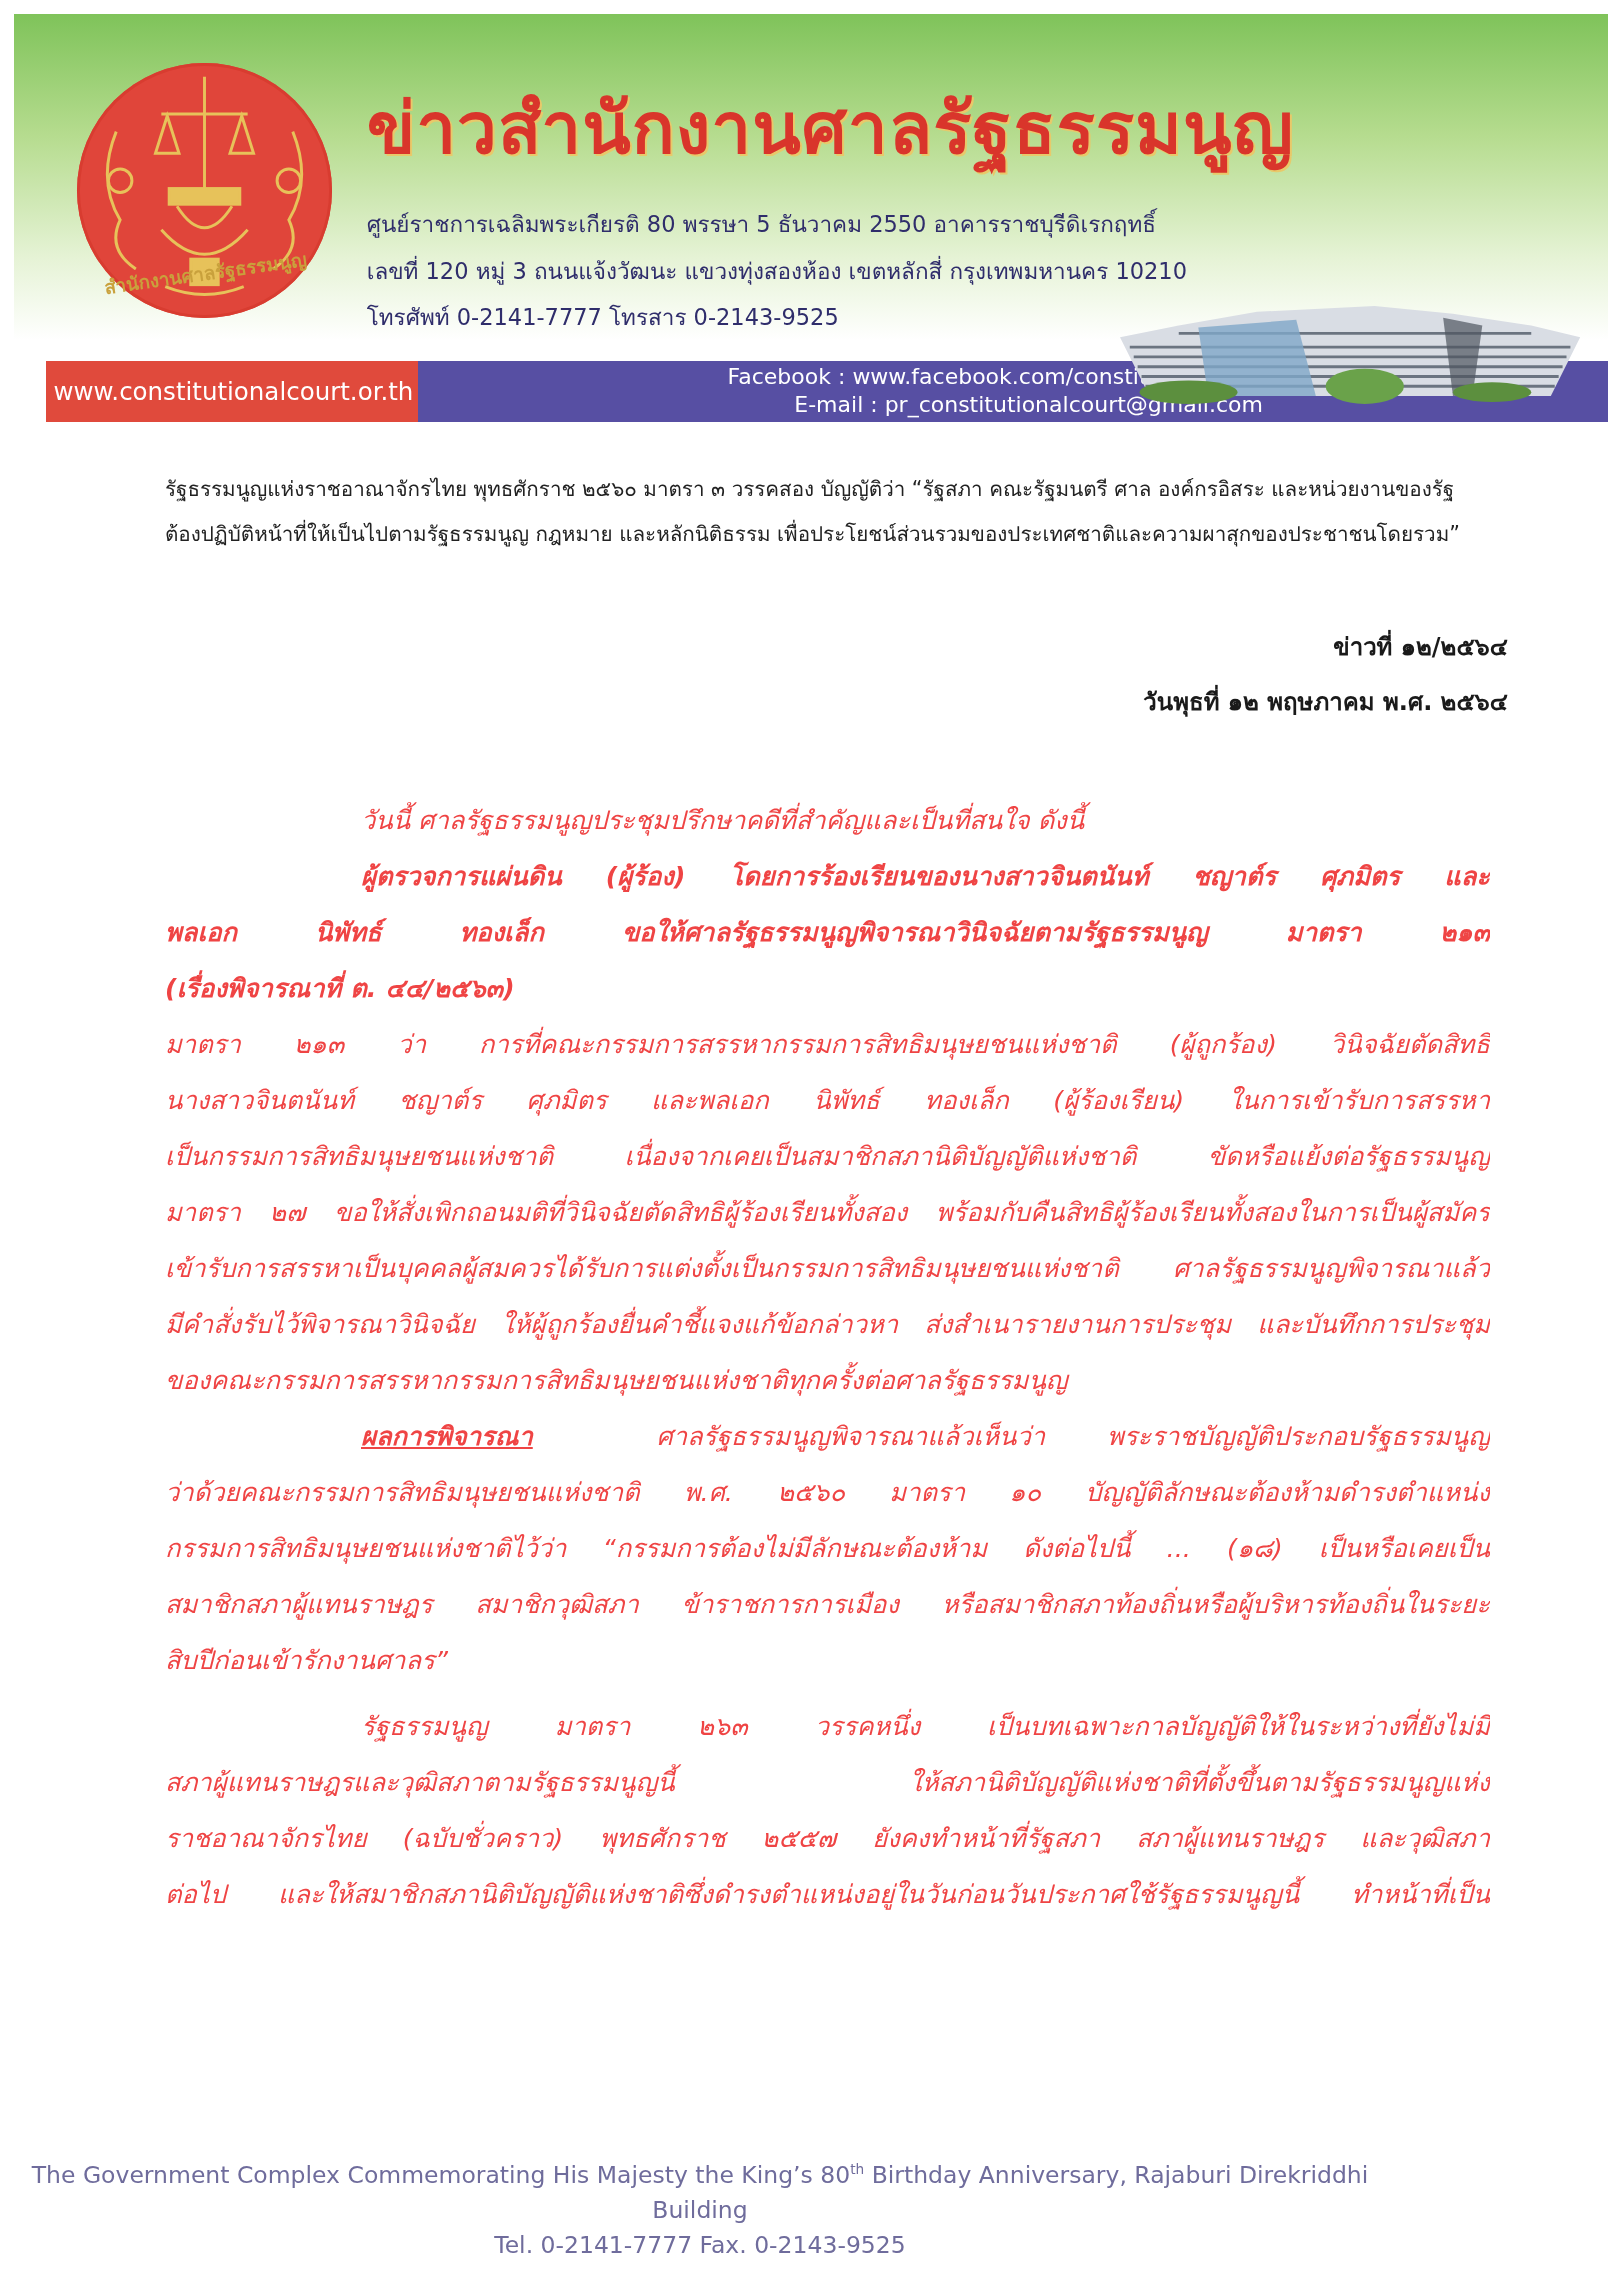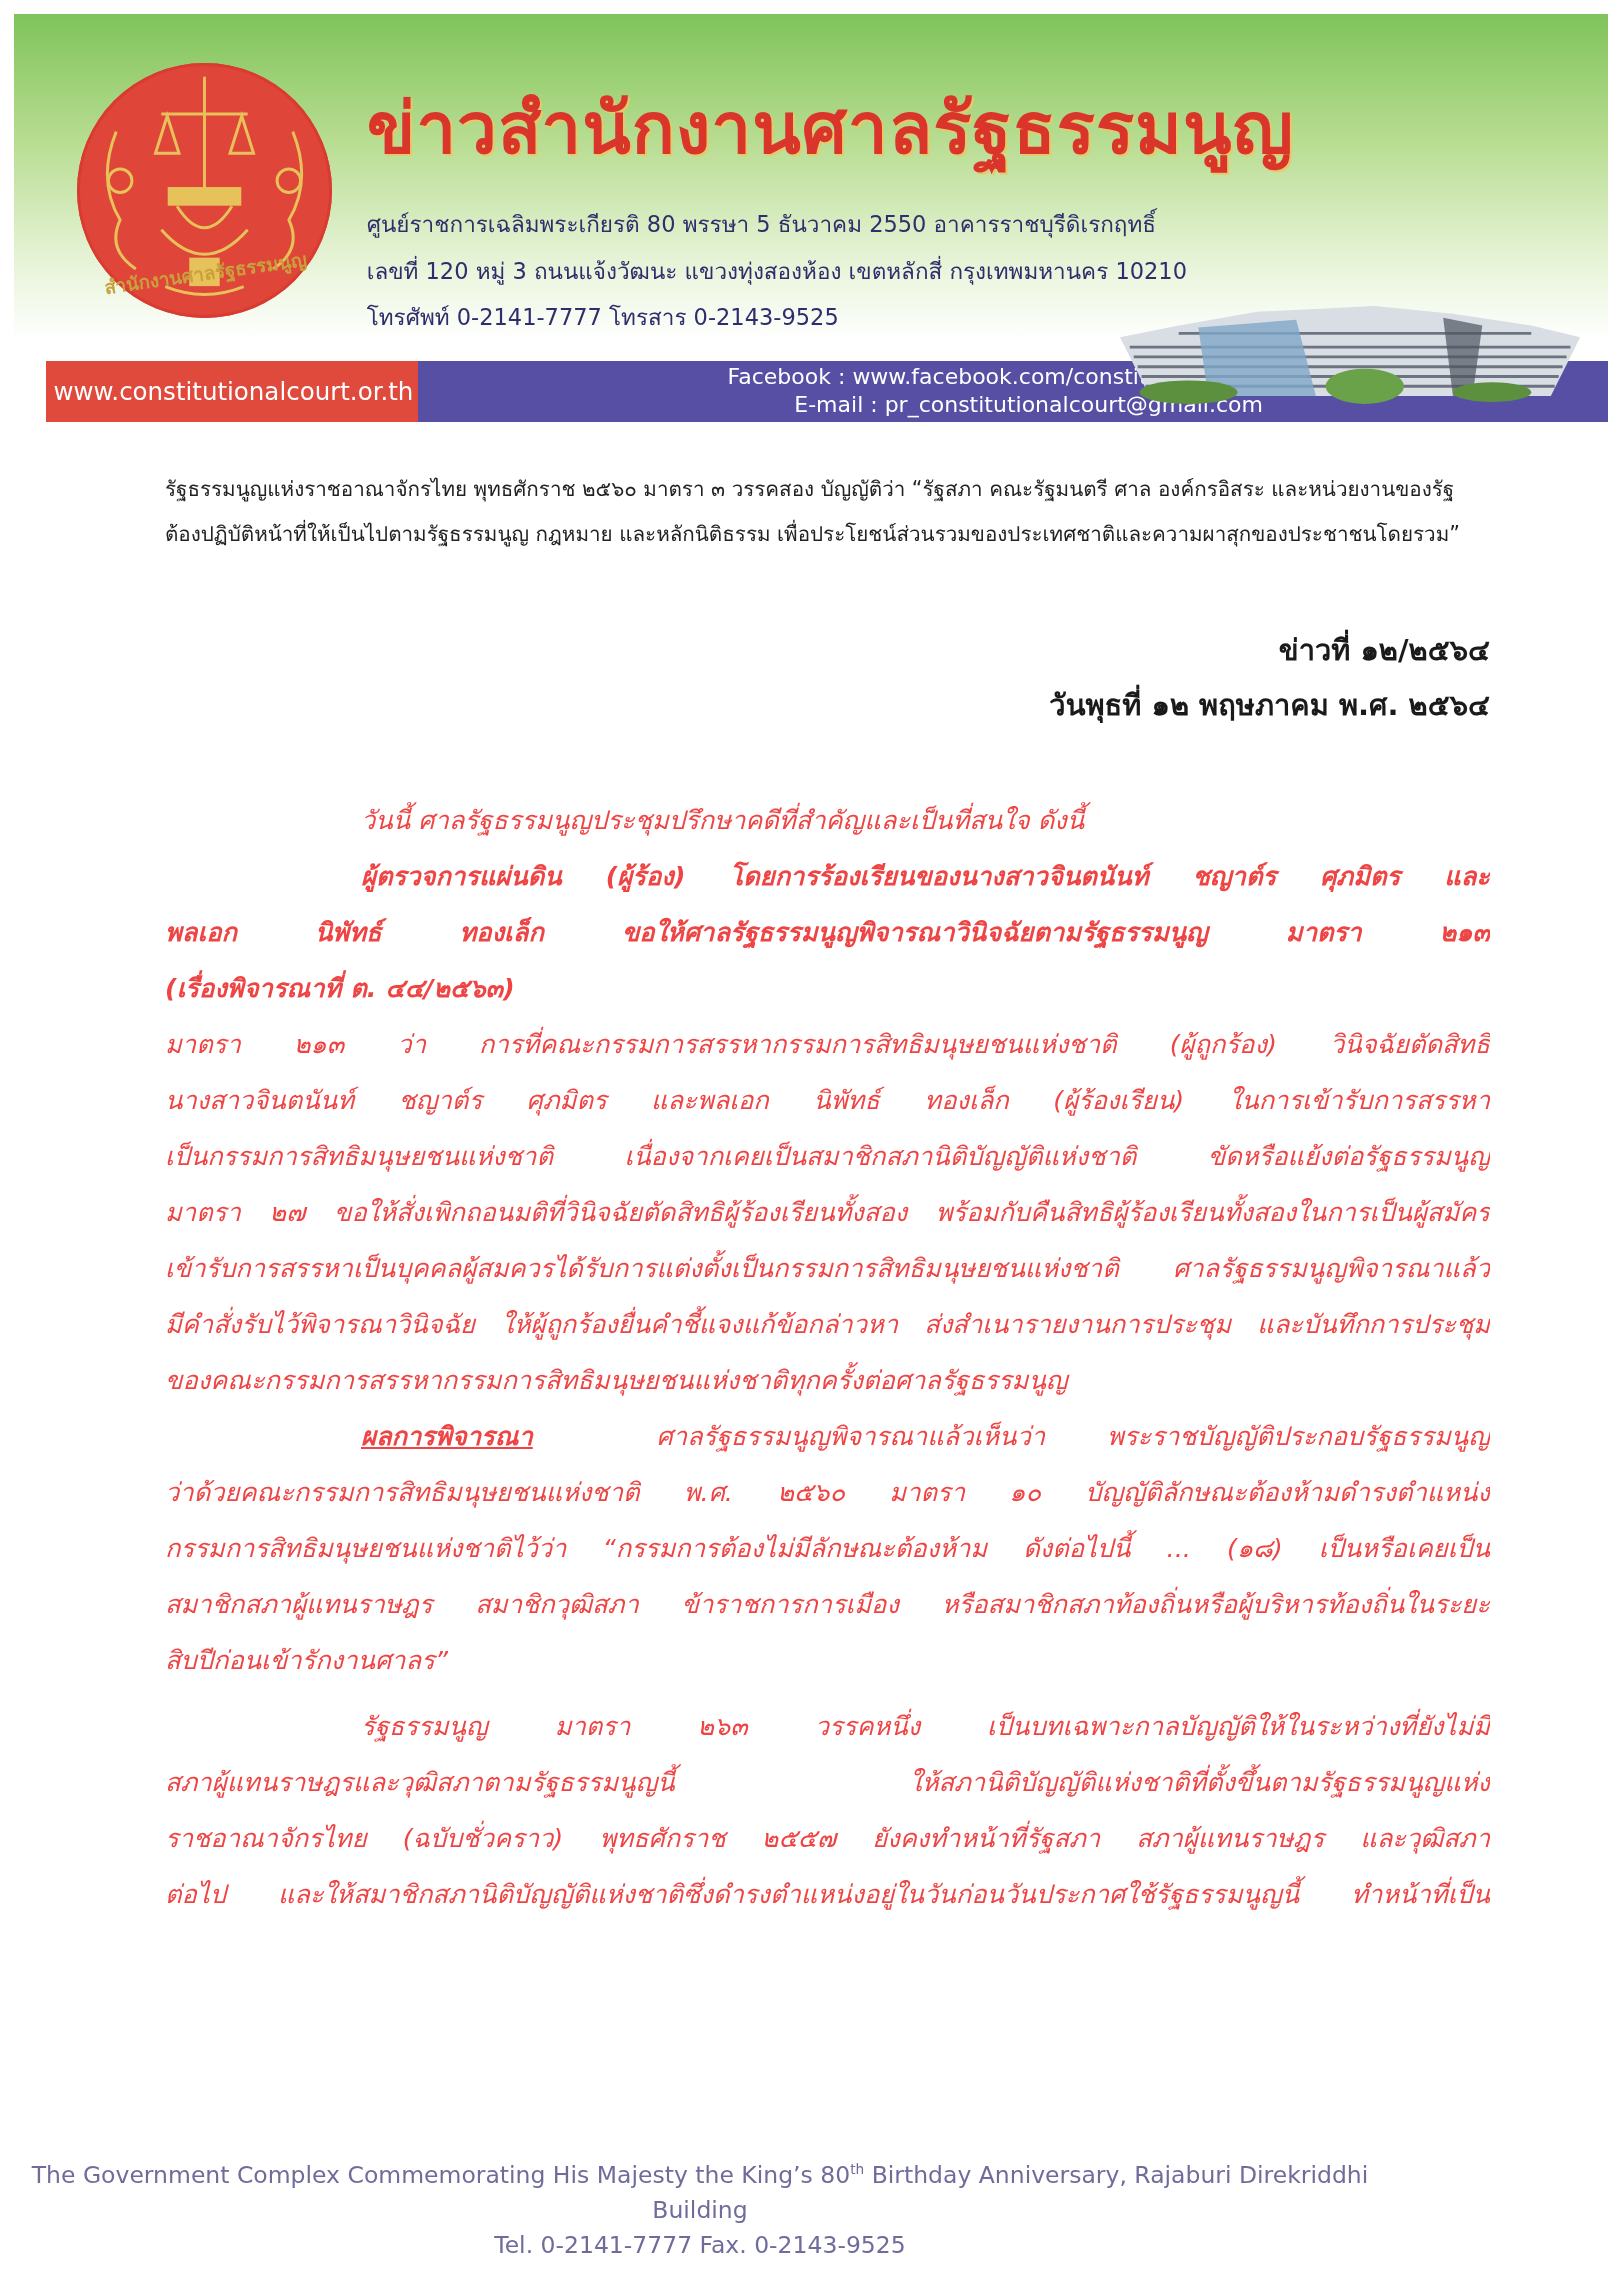--- a/index.html
+++ b/index.html
@@ -42,21 +42,21 @@
     color: #fff; font-size: 22px; padding-left: 7.8px; box-sizing: border-box; line-height: 28px; padding-top: 2px;
     font-family: "DejaVu Sans", sans-serif;
     text-align: center;
   }
   .preamble {
     position: absolute; left: 165px; top: 467px; width: 1325px; font-size: 20.6px; line-height: 45px;
     color: #222; font-family: "DejaVu Sans", sans-serif;
   }
   .preamble div { white-space: nowrap; overflow: hidden; }
   .meta {
-    position: absolute; right: 131px; text-align: left; font-size: 29px; font-weight: bold; color: #1a1a1a;
+    position: absolute; right: 113px; text-align: left; font-size: 24px; font-weight: bold; color: #1a1a1a;
     font-family: "DejaVu Sans", sans-serif;
   }
   .meta.no { top: 627px; } .meta.date { top: 682px; }
   .body-text {
     position: absolute; left: 165px; top: 792px; width: 1325px; font-size: 25.5px; line-height: 56px;
     font-family: "DejaVu Sans", sans-serif; color: #ef4444; font-style: italic;
   }
   .line { white-space: nowrap; overflow: hidden; text-align: justify; text-align-last: justify; }
   .line.last { text-align-last: left; }
   .indent { padding-left: 196px; }

